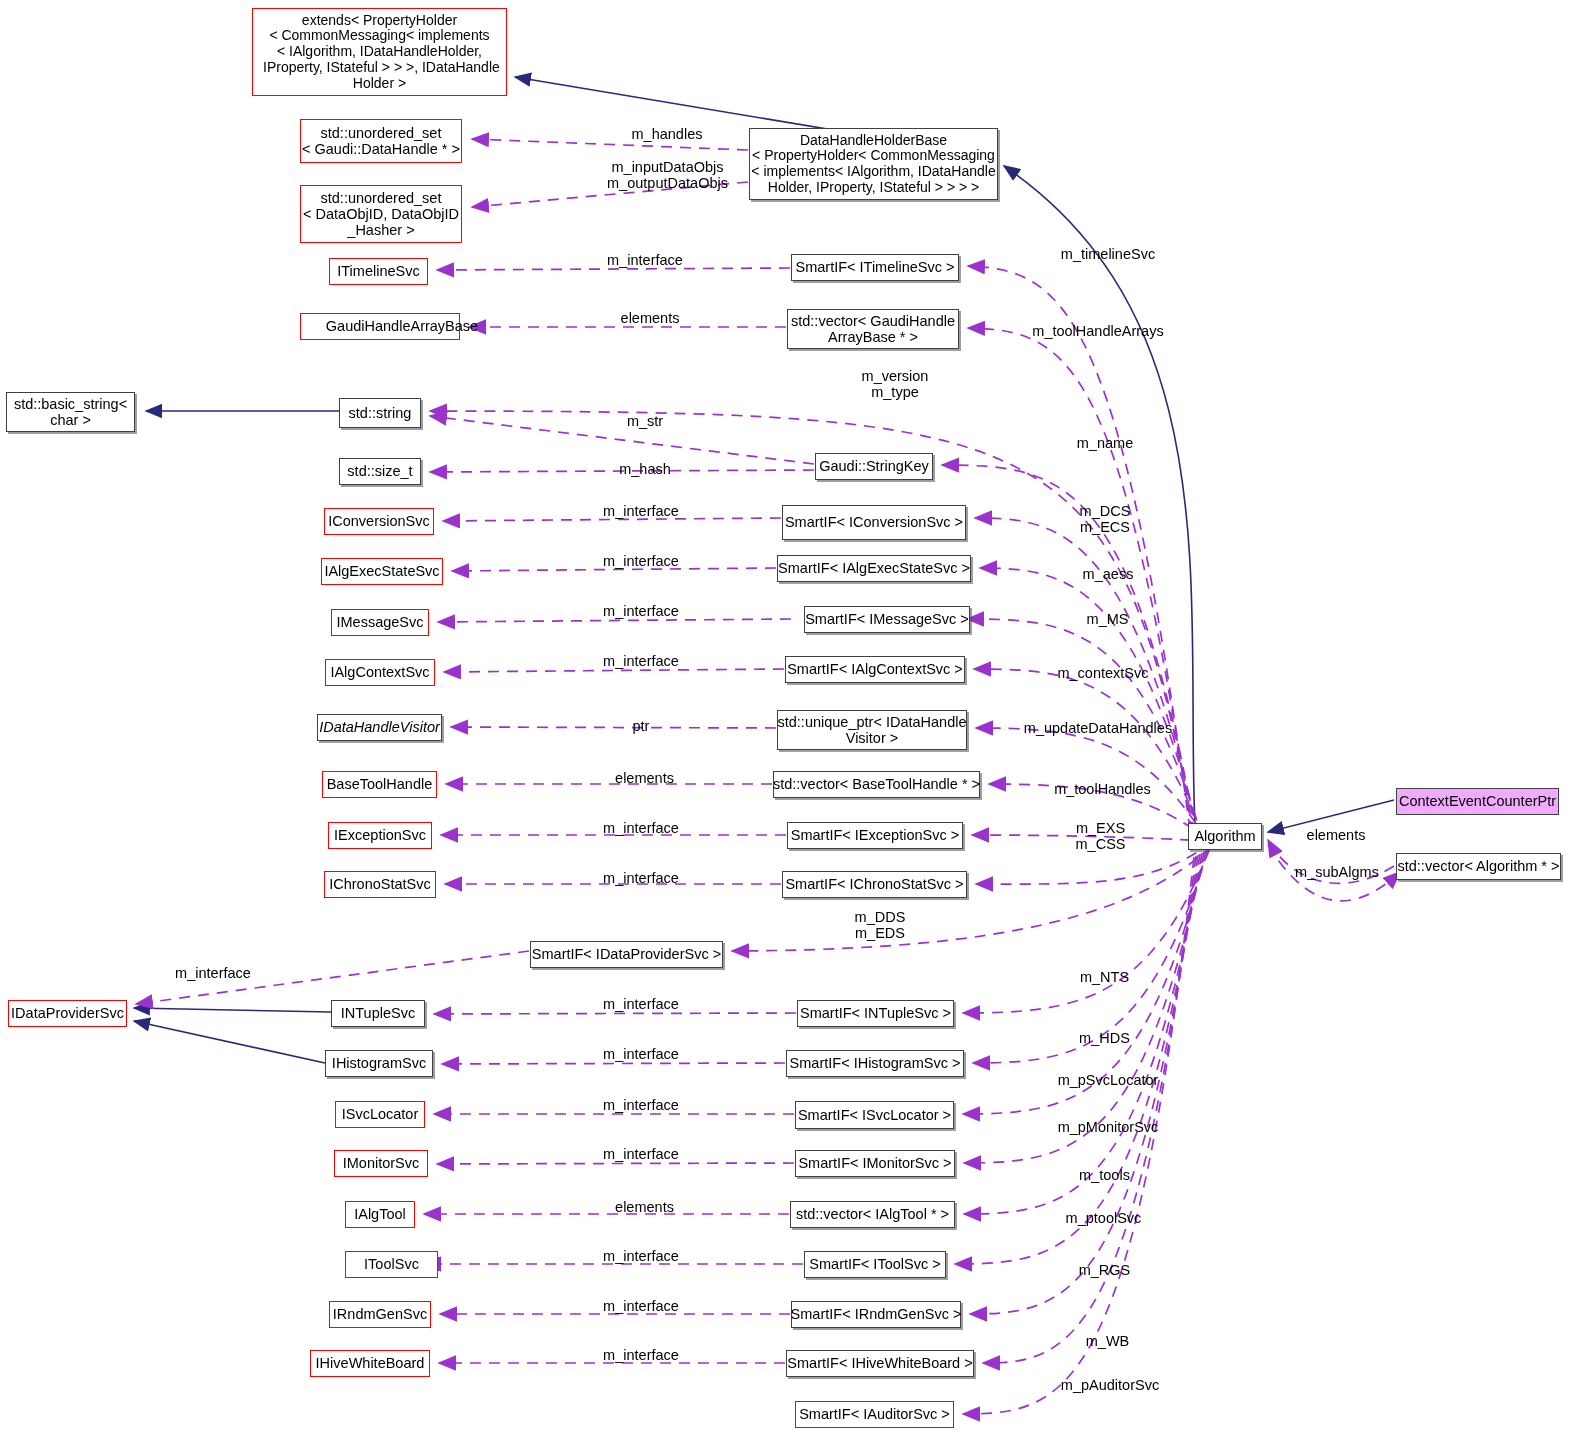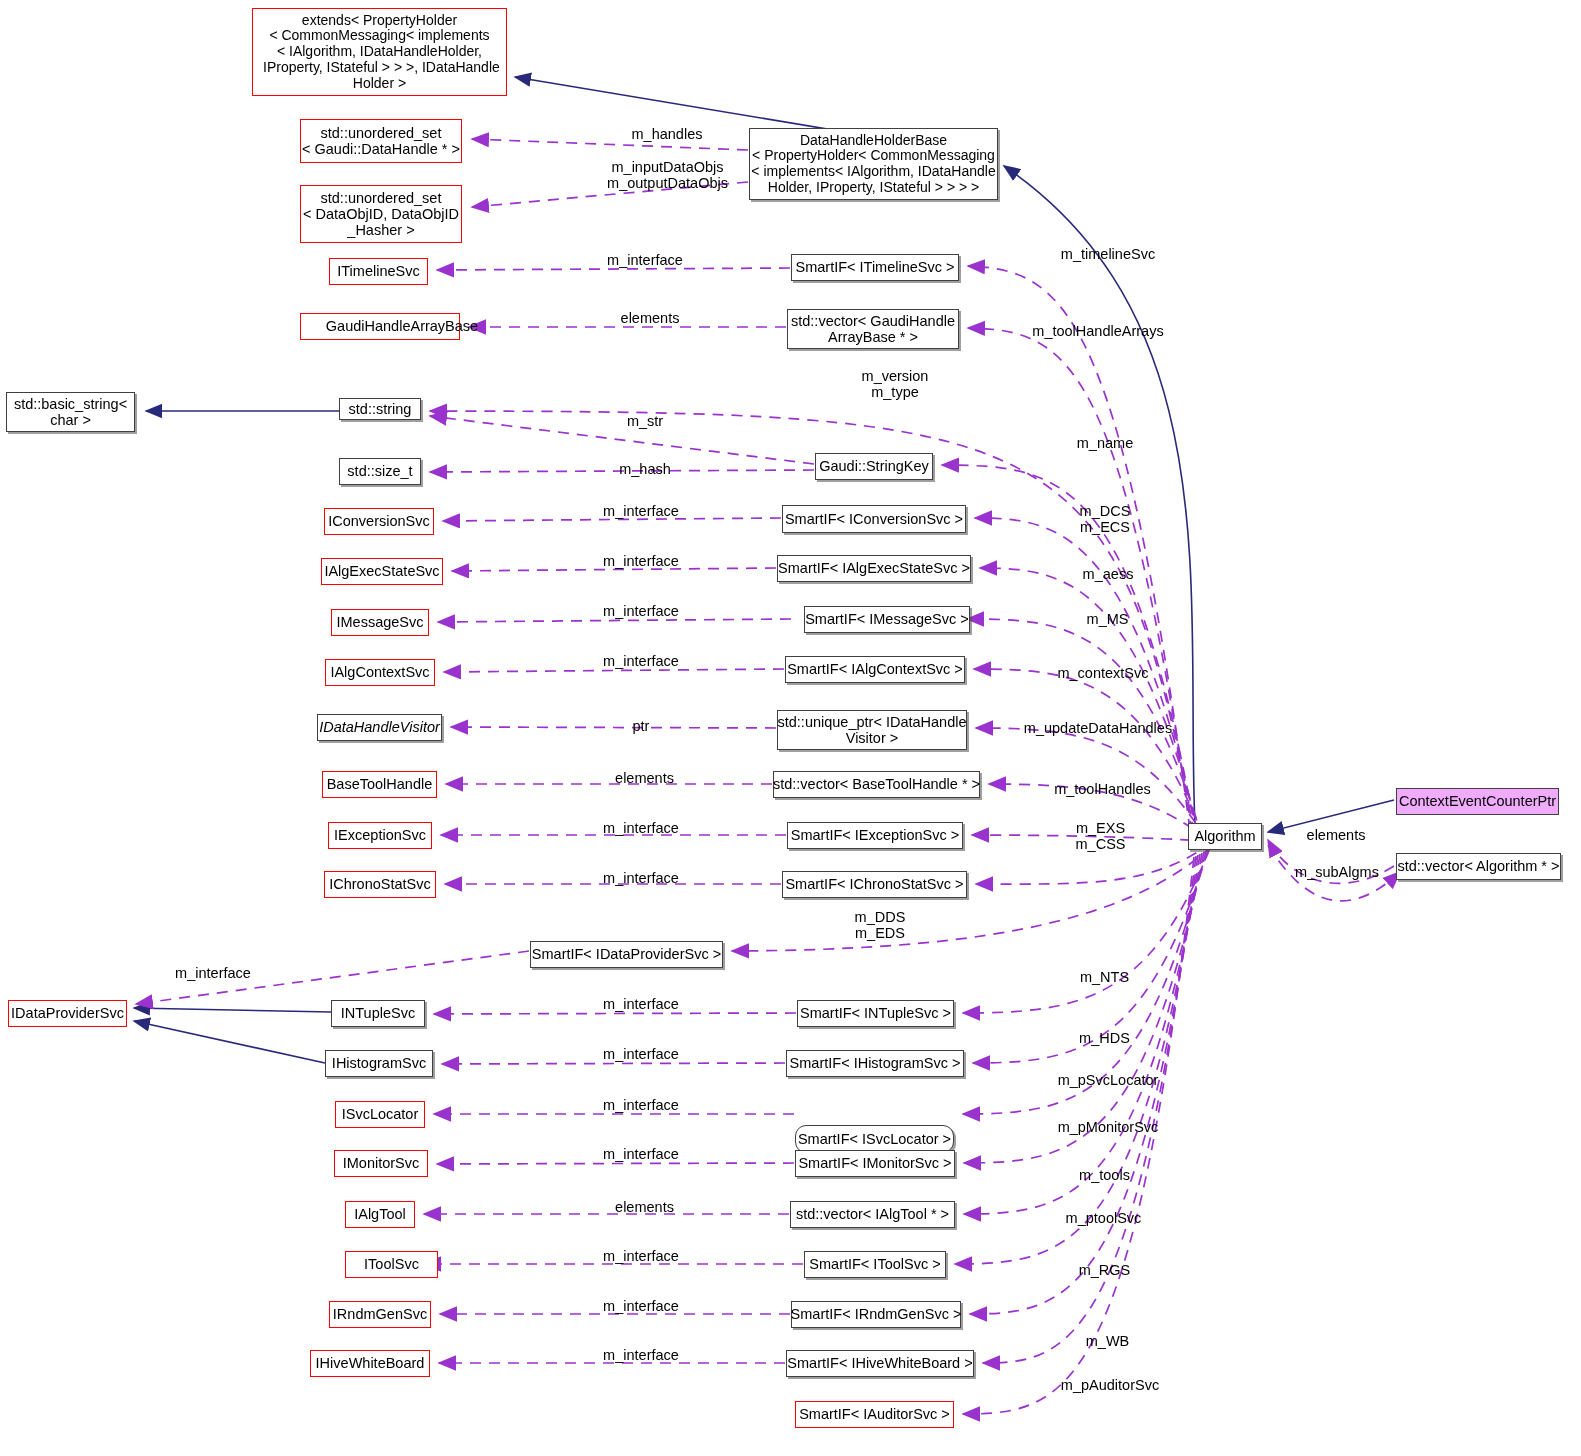--- a/index.html
+++ b/index.html
@@ -109,25 +109,25 @@
 &lt; PropertyHolder&lt; CommonMessaging
 &lt; implements&lt; IAlgorithm, IDataHandle
 Holder, IProperty, IStateful &gt; &gt; &gt; &gt;</div>
       <div class="node red" style="left: 329px; top: 258px; width: 99px; height: 27px;">ITimelineSvc</div>
       <div class="node shadow" style="left: 791px; top: 254px; width: 168px; height: 27px;">SmartIF&lt; ITimelineSvc &gt;</div>
       <div class="node red" style="left: 300px; top: 313px; width: 160px; height: 27px; padding-left: 44px;">GaudiHandleArrayBase</div>
       <div class="node shadow" style="left: 787px; top: 309px; width: 172px; height: 40px;">std::vector&lt; GaudiHandle
 ArrayBase * &gt;</div>
       <div class="node shadow" style="left: 6px; top: 392px; width: 129px; height: 40px;">std::basic_string&lt;
 char &gt;</div>
-      <div class="node shadow" style="left: 339px; top: 398px; width: 82px; height: 22px;">std::string</div>
+      <div class="node shadow" style="left: 339px; top: 398px; width: 82px; height: 30px;">std::string</div>
       <div class="node shadow" style="left: 339px; top: 458px; width: 82px; height: 27px;">std::size_t</div>
       <div class="node shadow" style="left: 815px; top: 453px; width: 118px; height: 27px;">Gaudi::StringKey</div>
       <div class="node red" style="left: 324px; top: 508px; width: 110px; height: 27px;">IConversionSvc</div>
-      <div class="node shadow" style="left: 782px; top: 505px; width: 184px; height: 28px;">SmartIF&lt; IConversionSvc &gt;</div>
+      <div class="node shadow" style="left: 782px; top: 505px; width: 184px; height: 35px;">SmartIF&lt; IConversionSvc &gt;</div>
       <div class="node red" style="left: 321px; top: 558px; width: 122px; height: 27px;">IAlgExecStateSvc</div>
       <div class="node shadow" style="left: 777px; top: 555px; width: 194px; height: 27px;">SmartIF&lt; IAlgExecStateSvc &gt;</div>
       <div class="node red" style="left: 331px; top: 609px; width: 98px; height: 27px;">IMessageSvc</div>
       <div class="node shadow" style="left: 792px; top: 606px; width: 166px; height: 27px; margin-left: 12px;">SmartIF&lt; IMessageSvc &gt;</div>
       <div class="node red" style="left: 325px; top: 659px; width: 110px; height: 27px;">IAlgContextSvc</div>
       <div class="node shadow" style="left: 785px; top: 656px; width: 180px; height: 27px;">SmartIF&lt; IAlgContextSvc &gt;</div>
       <div class="node shadow" style="left: 317px; top: 714px; width: 125px; height: 27px; font-style: italic;">IDataHandleVisitor</div>
       <div class="node shadow" style="left: 777px; top: 710px; width: 190px; height: 40px;">std::unique_ptr&lt; IDataHandle
 Visitor &gt;</div>
       <div class="node red" style="left: 322px; top: 771px; width: 115px; height: 27px;">BaseToolHandle</div>
@@ -136,21 +136,21 @@
       <div class="node shadow" style="left: 787px; top: 822px; width: 176px; height: 27px;">SmartIF&lt; IExceptionSvc &gt;</div>
       <div class="node red" style="left: 324px; top: 871px; width: 112px; height: 27px;">IChronoStatSvc</div>
       <div class="node shadow" style="left: 782px; top: 871px; width: 185px; height: 27px;">SmartIF&lt; IChronoStatSvc &gt;</div>
       <div class="node shadow" style="left: 530px; top: 941px; width: 193px; height: 27px;">SmartIF&lt; IDataProviderSvc &gt;</div>
       <div class="node red" style="left: 8px; top: 1000px; width: 119px; height: 27px;">IDataProviderSvc</div>
       <div class="node shadow" style="left: 331px; top: 1000px; width: 94px; height: 27px;">INTupleSvc</div>
       <div class="node shadow" style="left: 797px; top: 1000px; width: 157px; height: 27px;">SmartIF&lt; INTupleSvc &gt;</div>
       <div class="node shadow" style="left: 325px; top: 1050px; width: 108px; height: 27px;">IHistogramSvc</div>
       <div class="node shadow" style="left: 786px; top: 1050px; width: 178px; height: 27px;">SmartIF&lt; IHistogramSvc &gt;</div>
       <div class="node red" style="left: 335px; top: 1101px; width: 90px; height: 27px;">ISvcLocator</div>
-      <div class="node shadow" style="left: 795px; top: 1125px; width: 159px; height: 28px; border-radius: 11px;">SmartIF&lt; ISvcLocator &gt;</div>
+      <div class="node shadow" style="left: 795px; top: 1101px; width: 159px; height: 28px;">SmartIF&lt; ISvcLocator &gt;</div>
       <div class="node red" style="left: 334px; top: 1150px; width: 94px; height: 27px;">IMonitorSvc</div>
       <div class="node shadow" style="left: 795px; top: 1150px; width: 160px; height: 27px;">SmartIF&lt; IMonitorSvc &gt;</div>
       <div class="node red" style="left: 345px; top: 1201px; width: 70px; height: 27px;">IAlgTool</div>
       <div class="node shadow" style="left: 790px; top: 1201px; width: 165px; height: 27px;">std::vector&lt; IAlgTool * &gt;</div>
       <div class="node red" style="left: 345px; top: 1251px; width: 93px; height: 27px;">IToolSvc</div>
       <div class="node shadow" style="left: 804px; top: 1251px; width: 142px; height: 27px;">SmartIF&lt; IToolSvc &gt;</div>
       <div class="node red" style="left: 329px; top: 1301px; width: 102px; height: 27px;">IRndmGenSvc</div>
       <div class="node shadow" style="left: 791px; top: 1301px; width: 170px; height: 27px;">SmartIF&lt; IRndmGenSvc &gt;</div>
       <div class="node red" style="left: 310px; top: 1350px; width: 120px; height: 27px;">IHiveWhiteBoard</div>
       <div class="node shadow" style="left: 786px; top: 1350px; width: 188px; height: 27px;">SmartIF&lt; IHiveWhiteBoard &gt;</div>

